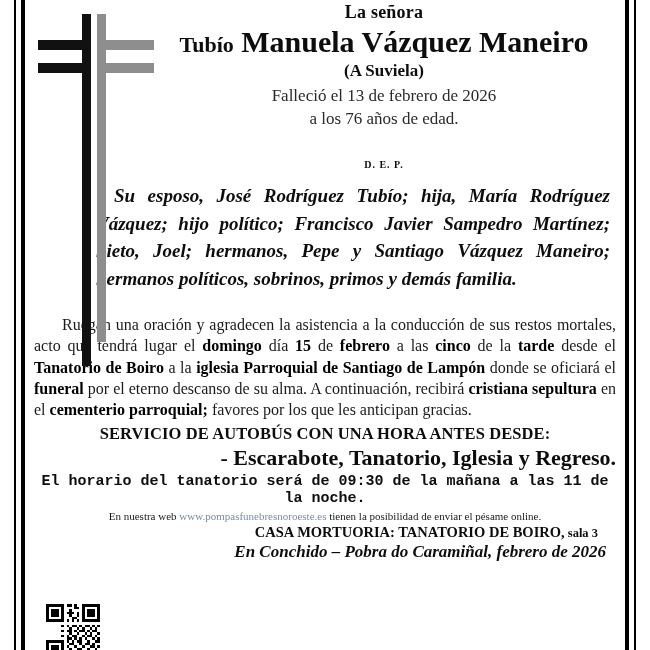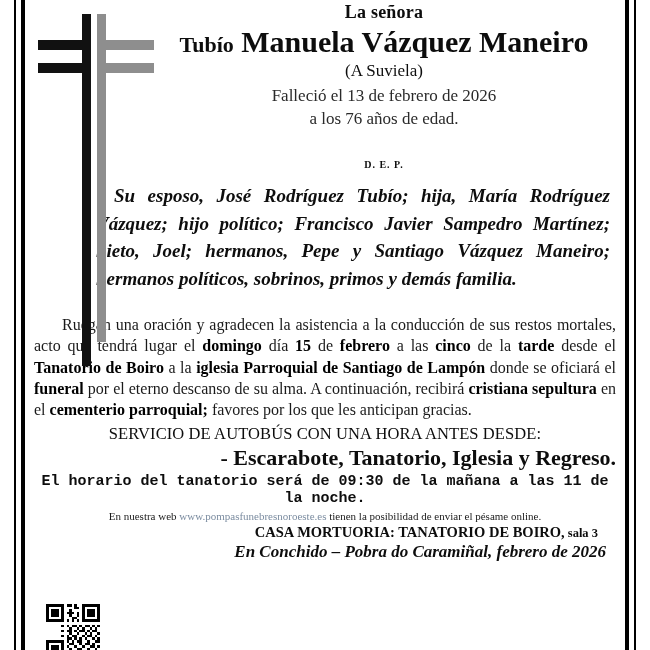--- a/index.html
+++ b/index.html
@@ -98,21 +98,21 @@
     line-height: 1.12;
     margin-top: 2px;
     white-space: nowrap;
   }
   .h-name .dona {
     font-size: 22px;
     font-weight: bold;
   }
   .h-alias {
     font-size: 17px;
-    font-weight: normal;
+    font-weight: bold;
     margin-top: 3px;
   }
   .h-died, .h-age {
     font-size: 17px;
     font-weight: normal;
     line-height: 1.35;
     color: #2a2a2a;
   }
   .h-died { margin-top: 4px; }
 
@@ -148,21 +148,21 @@
     text-align: justify;
     text-indent: 28px;
     color: #1a1a1a;
   }
   #body-text b { font-weight: bold; color: #000; }
 
   
   .bus-title {
     margin-top: 4px;
     font-size: 16.5px;
-    font-weight: normal;
+    font-weight: bold;
     text-align: center;
     letter-spacing: .1px;
   }
   .bus-route {
     font-size: 22px;
     font-weight: bold;
     text-align: right;
     padding-left: 18px;
     margin-top: 1px;
   }

